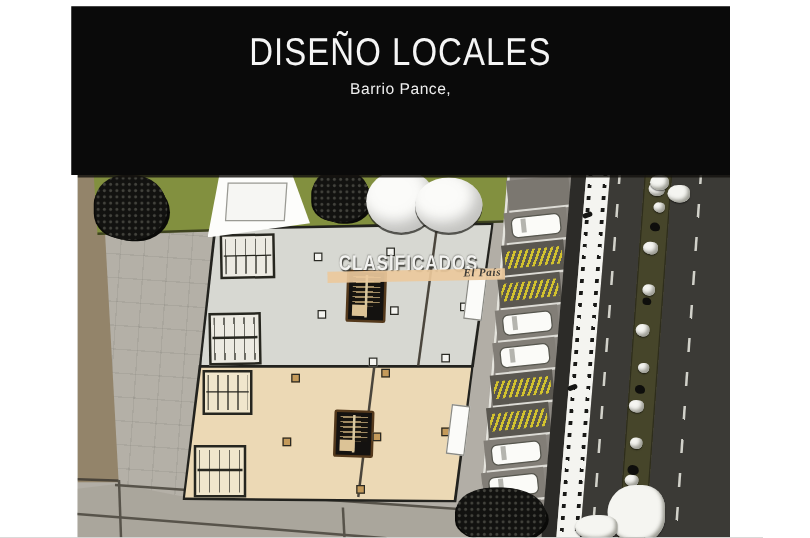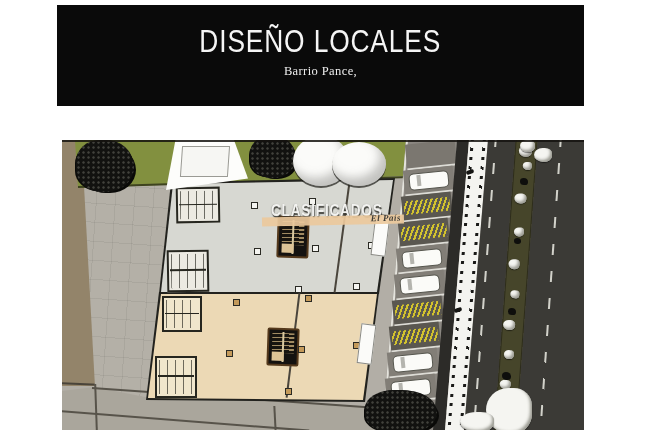--- a/index.html
+++ b/index.html
@@ -1,24 +1,24 @@
 <!DOCTYPE html>
 <html><head>
 <meta charset="utf-8">
 <style>
   html,body{margin:0;padding:0;background:#ffffff;}
   .stage{position:relative;width:648px;height:430px;background:#ffffff;overflow:hidden;
          font-family:"Liberation Sans",sans-serif;}
   
-  .hdr{position:absolute;left:57px;top:5px;width:527px;height:101px;background:#0a0a0a;
+  .hdr{position:absolute;left:57px;top:5px;width:527px;height:135px;background:#0a0a0a;
        color:#f5f5f5;text-align:center;padding-top:22px;box-sizing:border-box;}
   .hdr .t{font-size:31px;line-height:30px;letter-spacing:1px;font-weight:400;}
   .hdr .t span{display:inline-block;transform:scaleX(.85);white-space:nowrap;}
   .hdr .s{font-size:12.5px;line-height:14px;letter-spacing:.4px;margin-top:4px;color:#eeeeee;}
-  .hdr .s.first{margin-top:7px;font-family:Liberation Serif, serif;}
+  .hdr .s.first{margin-top:7px;}
   
   .plan{position:absolute;left:62px;top:140px;width:522px;height:290px;background:#b2aea6;overflow:hidden;}
   .layer{position:absolute;left:0;top:0;width:522px;height:290px;}
   .abs{position:absolute;}
   
   .low-pav{clip-path:polygon(33px 247px,360px 271px,404px 290px,0 290px,0 251px);background:#aaa69c;}
   .tan{clip-path:polygon(0 0,22px 0,34px 246px,0 246px);background:#93846a;}
   .tan-edge{left:25px;top:0;width:2.2px;height:247px;background:#332e24;transform:rotate(-2.8deg);transform-origin:top center;}
   .tan-bot{left:0;top:243px;width:36px;height:2px;background:#4a443a;transform:rotate(2deg);}
   .forecourt{clip-path:polygon(22px 46px,111px 45px,88px 258px,33px 247px);background:#b4b0a7;

